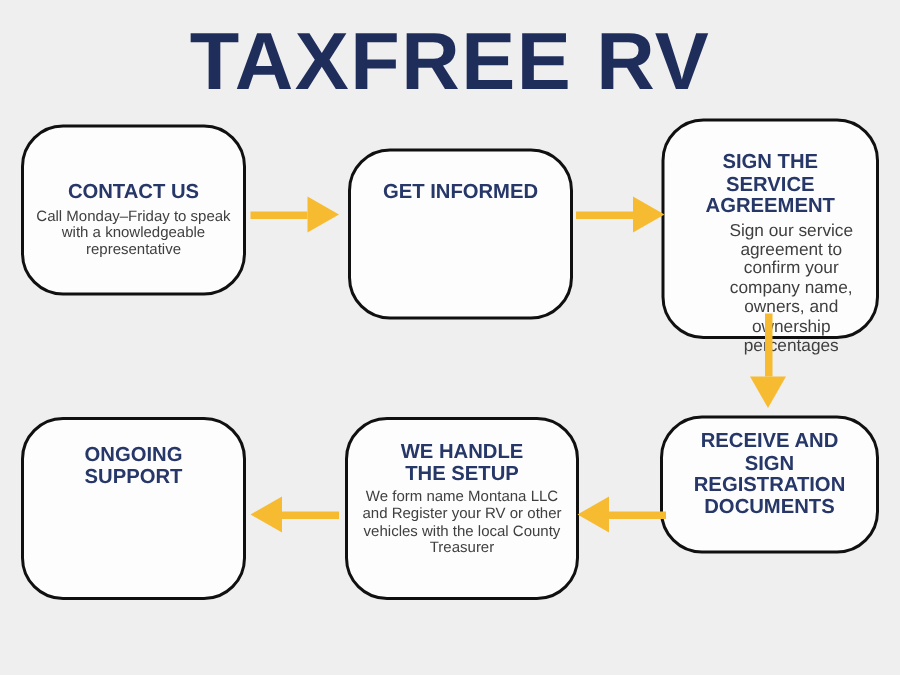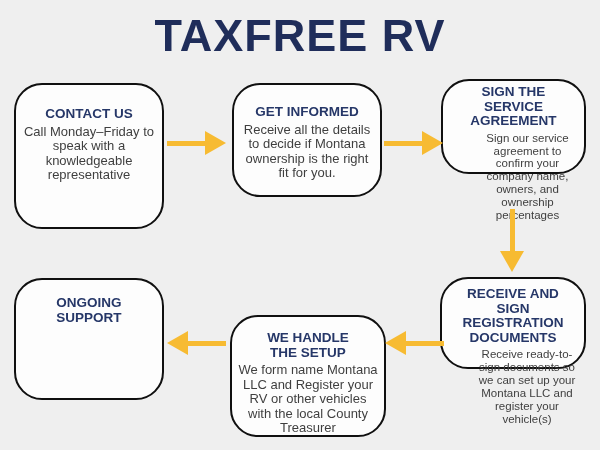--- a/index.html
+++ b/index.html
@@ -6,48 +6,48 @@
   .canvas{
     position:relative;
     width:600px;height:450px;
     background:#efefef;
     font-family:"Liberation Sans", sans-serif;
     overflow:hidden;
   }
   .page-title{
     position:absolute;top:10px;left:0;width:600px;
     text-align:center;
-    font-size:45px;font-weight:bold;letter-spacing:1px;
+    font-size:54px;font-weight:bold;letter-spacing:1px;
     color:#1f2d5a;
   }
   .step{
     position:absolute;
     box-sizing:border-box;
     background:#fdfdfd;
     border:2.5px solid #101010;
     border-radius:28px;
     display:flex;flex-direction:column;align-items:center;
     text-align:center;
     padding:10px 6px;
   }
   .step-heading{
     color:#263768;font-weight:bold;
     font-size:13.5px;line-height:1.08;
     margin-bottom:3px;
   }
   .step-body{
     color:#3f3f3f;
-    font-size:13px;line-height:1.12;
+    font-size:10px;line-height:1.12;
     max-width:140px;
   }
-  .s1{left:14px;top:83px;width:150px;height:146px;padding-top:22px;align-items:center;}
-  .s2{left:232px;top:83px;width:150px;height:114px;padding-top:20px;}
-  .s3{left:441px;top:79px;width:145px;height:95px;padding-top:4px;}
+  .s1{left:14px;top:83px;width:150px;height:114px;padding-top:36px;align-items:center;}
+  .s2{left:232px;top:99px;width:150px;height:114px;padding-top:20px;}
+  .s3{left:441px;top:79px;width:145px;height:147px;padding-top:20px;}
   .s4{left:440px;top:277px;width:146px;height:92px;padding-top:8px;}
-  .s5{left:230px;top:278px;width:156px;height:122px;padding-top:14px;margin-top:37px;}
+  .s5{left:230px;top:278px;width:156px;height:122px;padding-top:14px;}
   .s6{left:14px;top:278px;width:150px;height:122px;padding-top:16px;}
   .s3 .step-heading{max-width:105px;}
   .s4 .step-heading{max-width:112px;}
   .s5 .step-heading{max-width:92px;}
   .s6 .step-heading{max-width:85px;}
   .s3 .step-body,.s4 .step-body{font-size:11.5px;margin-left:28px;}
   .arrow{position:absolute;display:flex;align-items:center;}
   .arrow .shaft{background:#f7bb32;}
   .arrow-right .shaft,.arrow-left .shaft{width:38px;height:5px;}
   .arrow-right .head{
@@ -83,31 +83,29 @@
 
   <div class="page-title">TAXFREE RV</div>
 
   <div class="step s1">
     <div class="step-heading">CONTACT US</div>
     <div class="step-body">Call Monday–Friday to speak with a knowledgeable representative</div>
   </div>
 
   <div class="step s2">
     <div class="step-heading">GET INFORMED</div>
-    <div class="step-body">Receive all the details to decide if Montana ownership is the right fit for you.</div>
   </div>
 
   <div class="step s3">
     <div class="step-heading">SIGN THE SERVICE AGREEMENT</div>
     <div class="step-body">Sign our service agreement to confirm your company name, owners, and ownership percentages</div>
   </div>
 
   <div class="step s4">
     <div class="step-heading">RECEIVE AND SIGN REGISTRATION DOCUMENTS</div>
-    <div class="step-body">Receive ready-to-sign documents so we can set up your Montana LLC and register your vehicle(s)</div>
   </div>
 
   <div class="step s5">
     <div class="step-heading">WE HANDLE THE SETUP</div>
     <div class="step-body">We form name Montana LLC and Register your RV or other vehicles with the local County Treasurer</div>
   </div>
 
   <div class="step s6">
     <div class="step-heading">ONGOING SUPPORT</div>
   </div>

